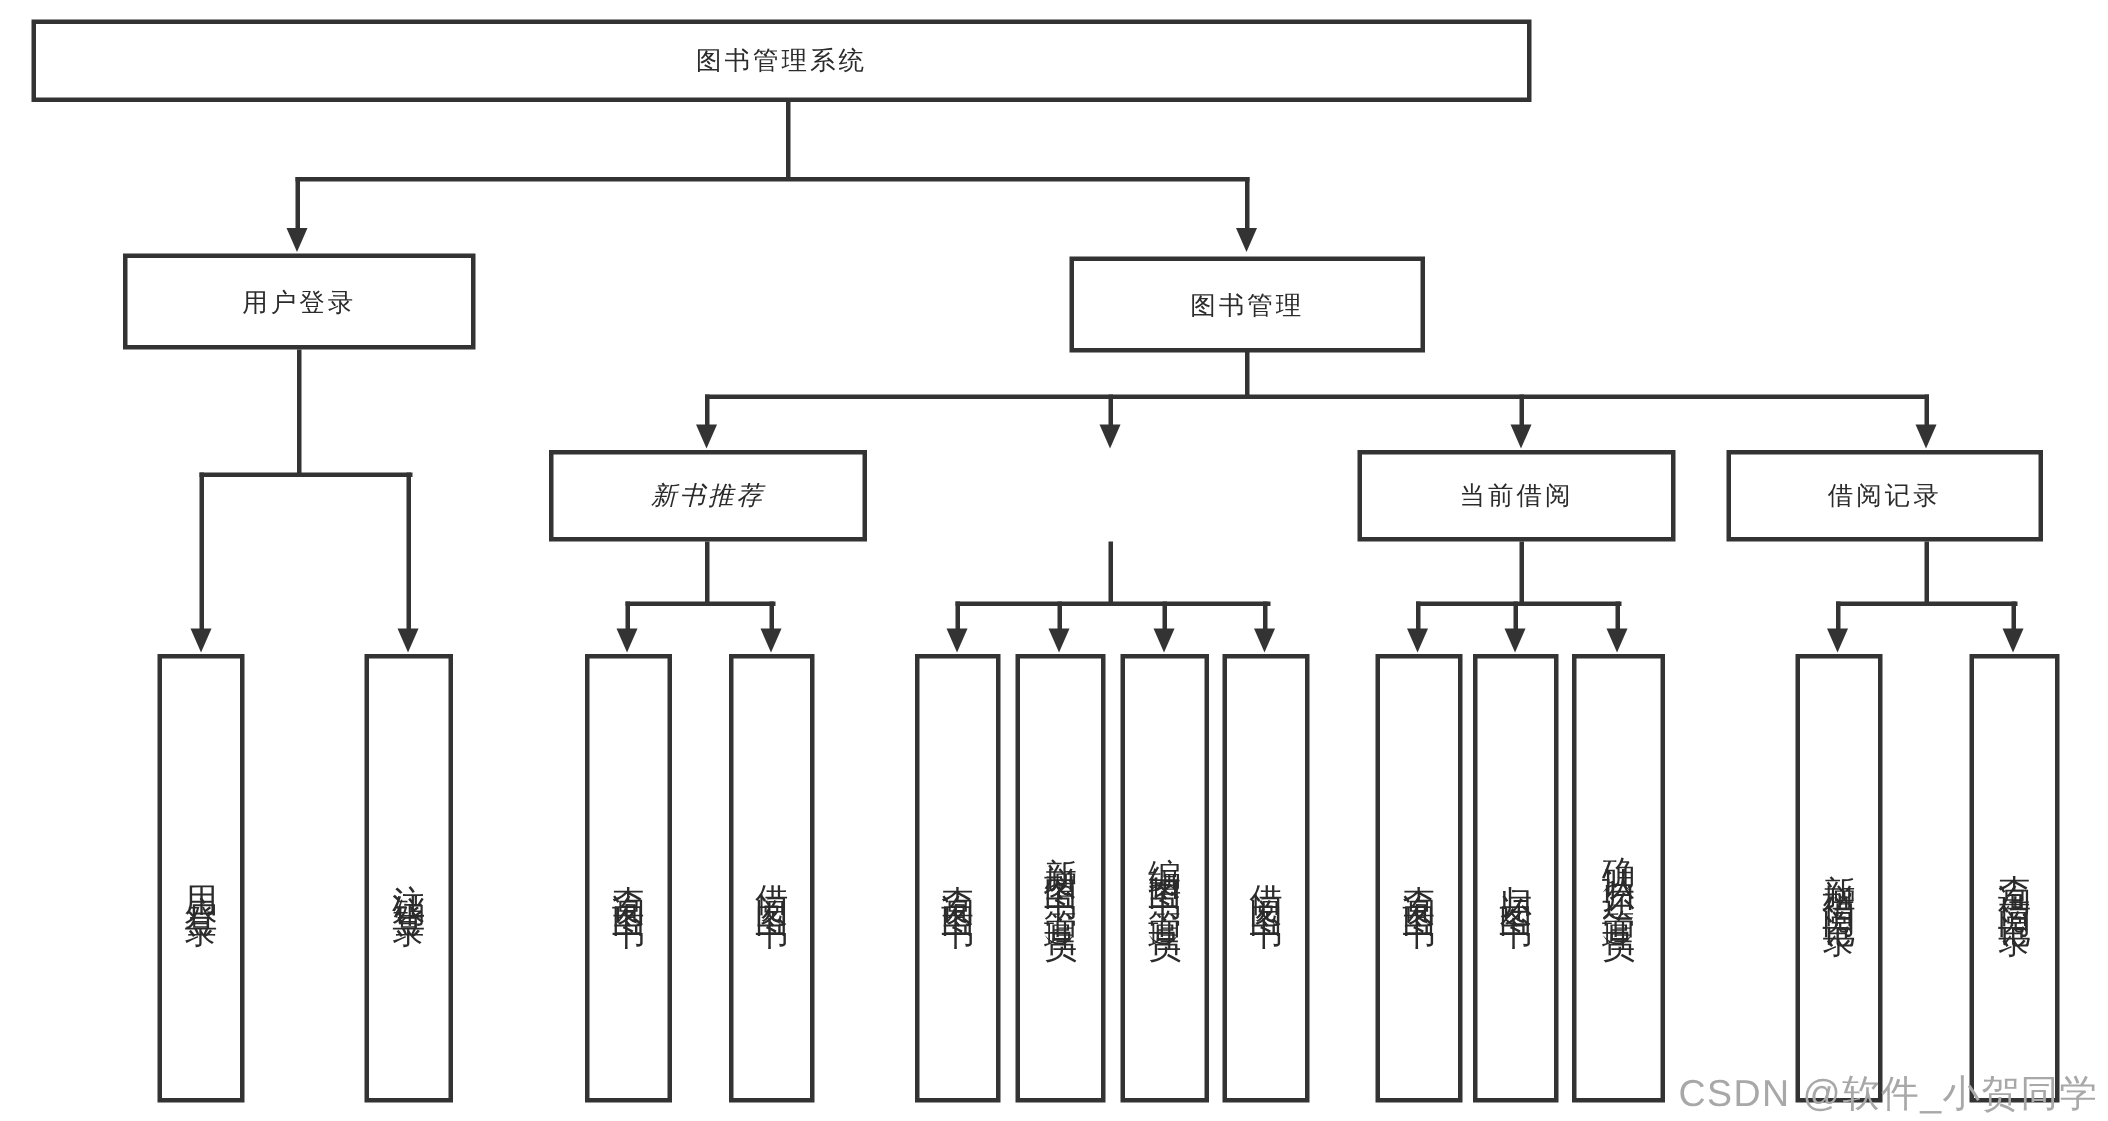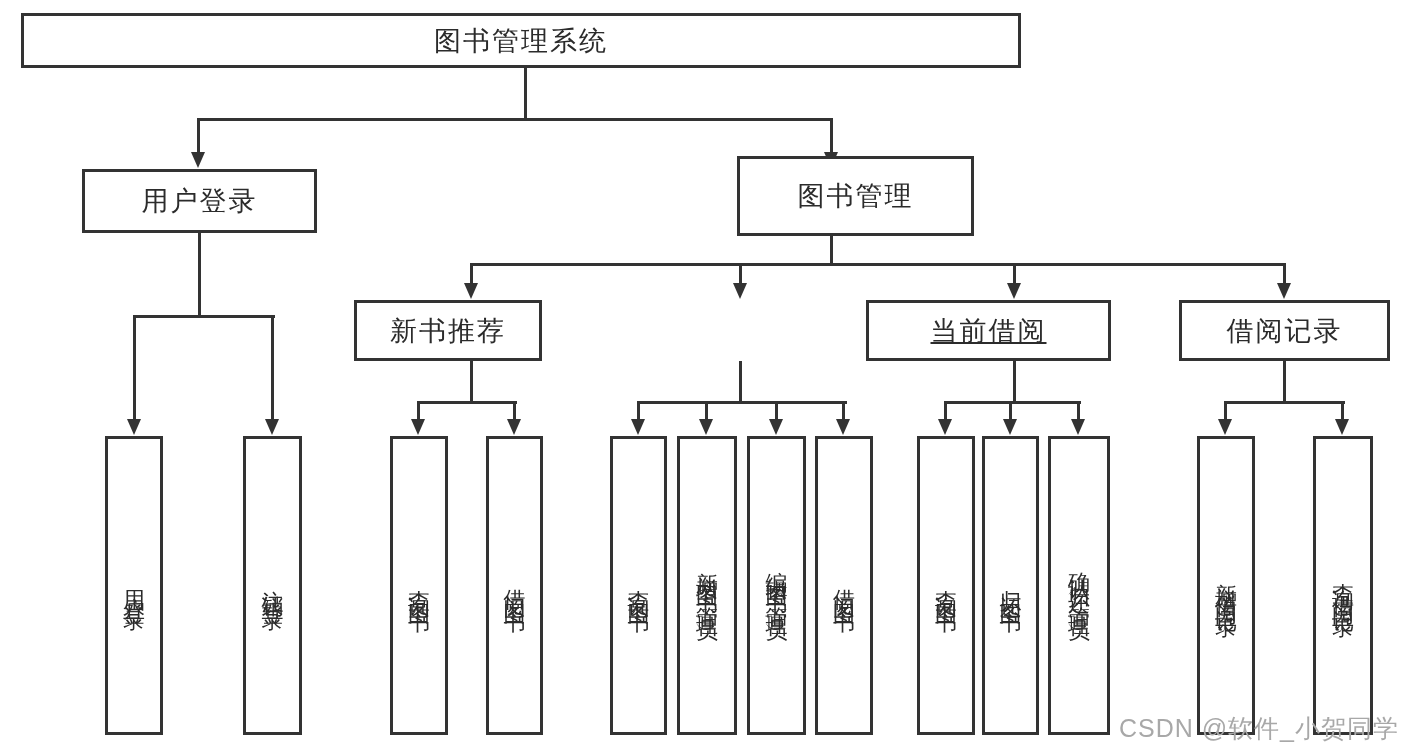--- a/index.html
+++ b/index.html
@@ -5,21 +5,21 @@
   html,body { margin:0; padding:0; background:#ffffff; }
   #stage {
     position:relative; width:1405px; height:747px;
     background:#ffffff; overflow:hidden;
     font-family:"Liberation Sans", sans-serif;
   }
   .box {
     position:absolute; box-sizing:border-box;
     border:3px solid #333333; background:#ffffff;
     display:flex; align-items:center; justify-content:center;
-    color:#2b2b2b; font-size:27px; letter-spacing:2px;
+    color:#2b2b2b; font-size:17px; letter-spacing:2px;
     text-align:center; white-space:nowrap;
   }
   .vbox {
     writing-mode:vertical-rl; text-orientation:mixed;
     font-size:22px; letter-spacing:7px; white-space:normal;
     line-height:1;
   }
   .hline { position:absolute; height:3px; background:#333333; }
   .vline { position:absolute; width:3px; background:#333333; }
   .ahead {
@@ -40,43 +40,43 @@
   <div class="box" style="left:21px; top:13px; width:1000px; height:55px;">图书管理系统</div>
 
   <div class="vline" style="left:524px; top:66px; height:54px;"></div>
   <div class="hline" style="left:197px; top:118px; width:636px;"></div>
   <div class="vline" style="left:197px; top:118px; height:36px;"></div>
   <div class="ahead" style="left:191px; top:152px;"></div>
   <div class="vline" style="left:830px; top:118px; height:36px;"></div>
   <div class="ahead" style="left:824px; top:152px;"></div>
 
   <div class="box" style="left:82px; top:169px; width:235px; height:64px;">用户登录</div>
-  <div class="box" style="left:713px; top:156px; width:237px; height:80px;margin-left:24px;">图书管理</div>
+  <div class="box" style="left:713px; top:171px; width:237px; height:64px;">图书管理</div>
 
   <div class="vline" style="left:198px; top:233px; height:85px;"></div>
   <div class="hline" style="left:133px; top:315px; width:142px;"></div>
   <div class="vline" style="left:133px; top:315px; height:106px;"></div>
   <div class="ahead" style="left:127px; top:419px;"></div>
   <div class="vline" style="left:271px; top:315px; height:106px;"></div>
   <div class="ahead" style="left:265px; top:419px;"></div>
 
   <div class="vline" style="left:830px; top:233px; height:33px;"></div>
   <div class="hline" style="left:470px; top:263px; width:816px;"></div>
   <div class="vline" style="left:470px; top:263px; height:22px;"></div>
   <div class="ahead" style="left:464px; top:283px;"></div>
   <div class="vline" style="left:739px; top:263px; height:22px;"></div>
   <div class="ahead" style="left:733px; top:283px;"></div>
   <div class="vline" style="left:1013px; top:263px; height:22px;"></div>
   <div class="ahead" style="left:1007px; top:283px;"></div>
   <div class="vline" style="left:1283px; top:263px; height:22px;"></div>
   <div class="ahead" style="left:1277px; top:283px;"></div>
 
-  <div class="box" style="left:354px; top:300px; width:188px; height:61px;">新书推荐</div>
-  <div class="box" style="left:866px; top:300px; width:245px; height:61px;text-decoration:underline;">当前借阅</div>
-  <div class="box" style="left:1179px; top:300px; width:211px; height:61px;">借阅记录</div>
+  <div class="box" style="left:366px; top:300px; width:212px; height:61px;font-style:italic;">新书推荐</div>
+  <div class="box" style="left:905px; top:300px; width:212px; height:61px;">当前借阅</div>
+  <div class="box" style="left:1151px; top:300px; width:211px; height:61px;">借阅记录</div>
 
   <div class="vline" style="left:470px; top:361px; height:42px;"></div>
   <div class="hline" style="left:417px; top:401px; width:100px;"></div>
   <div class="vline" style="left:417px; top:401px; height:20px;"></div>
   <div class="ahead" style="left:411px; top:419px;"></div>
   <div class="vline" style="left:513px; top:401px; height:20px;"></div>
   <div class="ahead" style="left:507px; top:419px;"></div>
 
   <div class="vline" style="left:739px; top:361px; height:42px;"></div>
   <div class="hline" style="left:637px; top:401px; width:210px;"></div>

